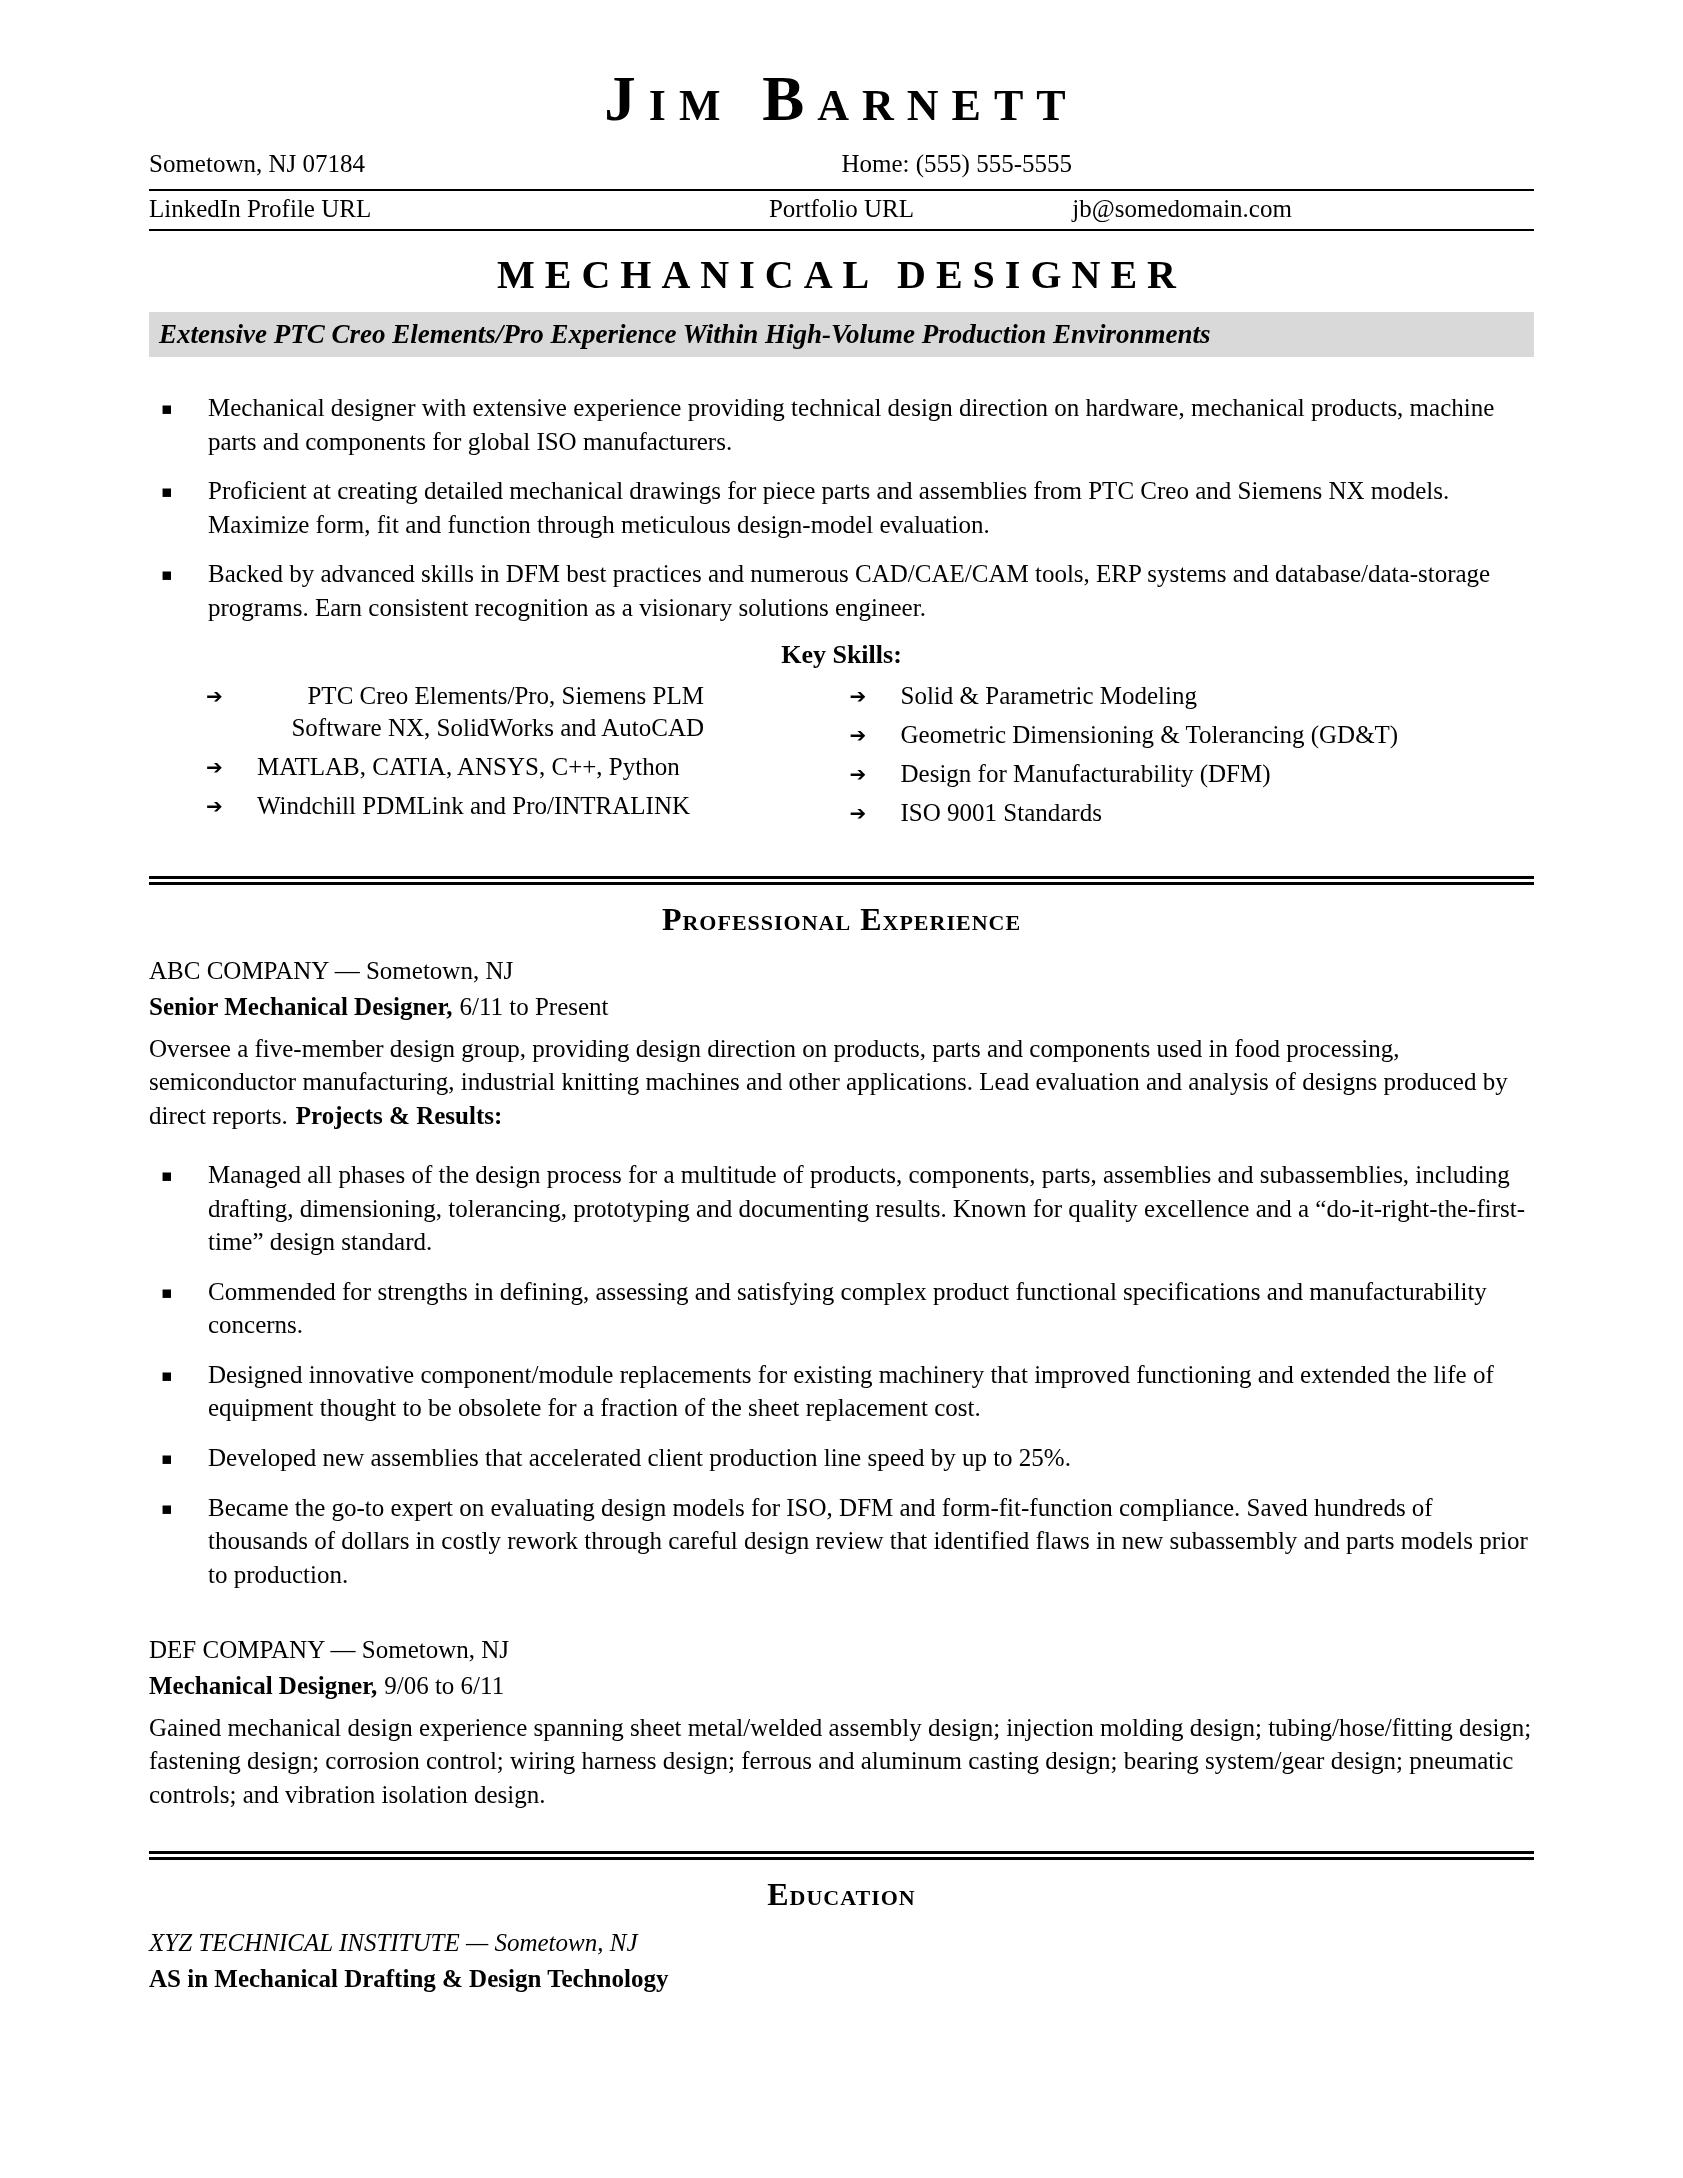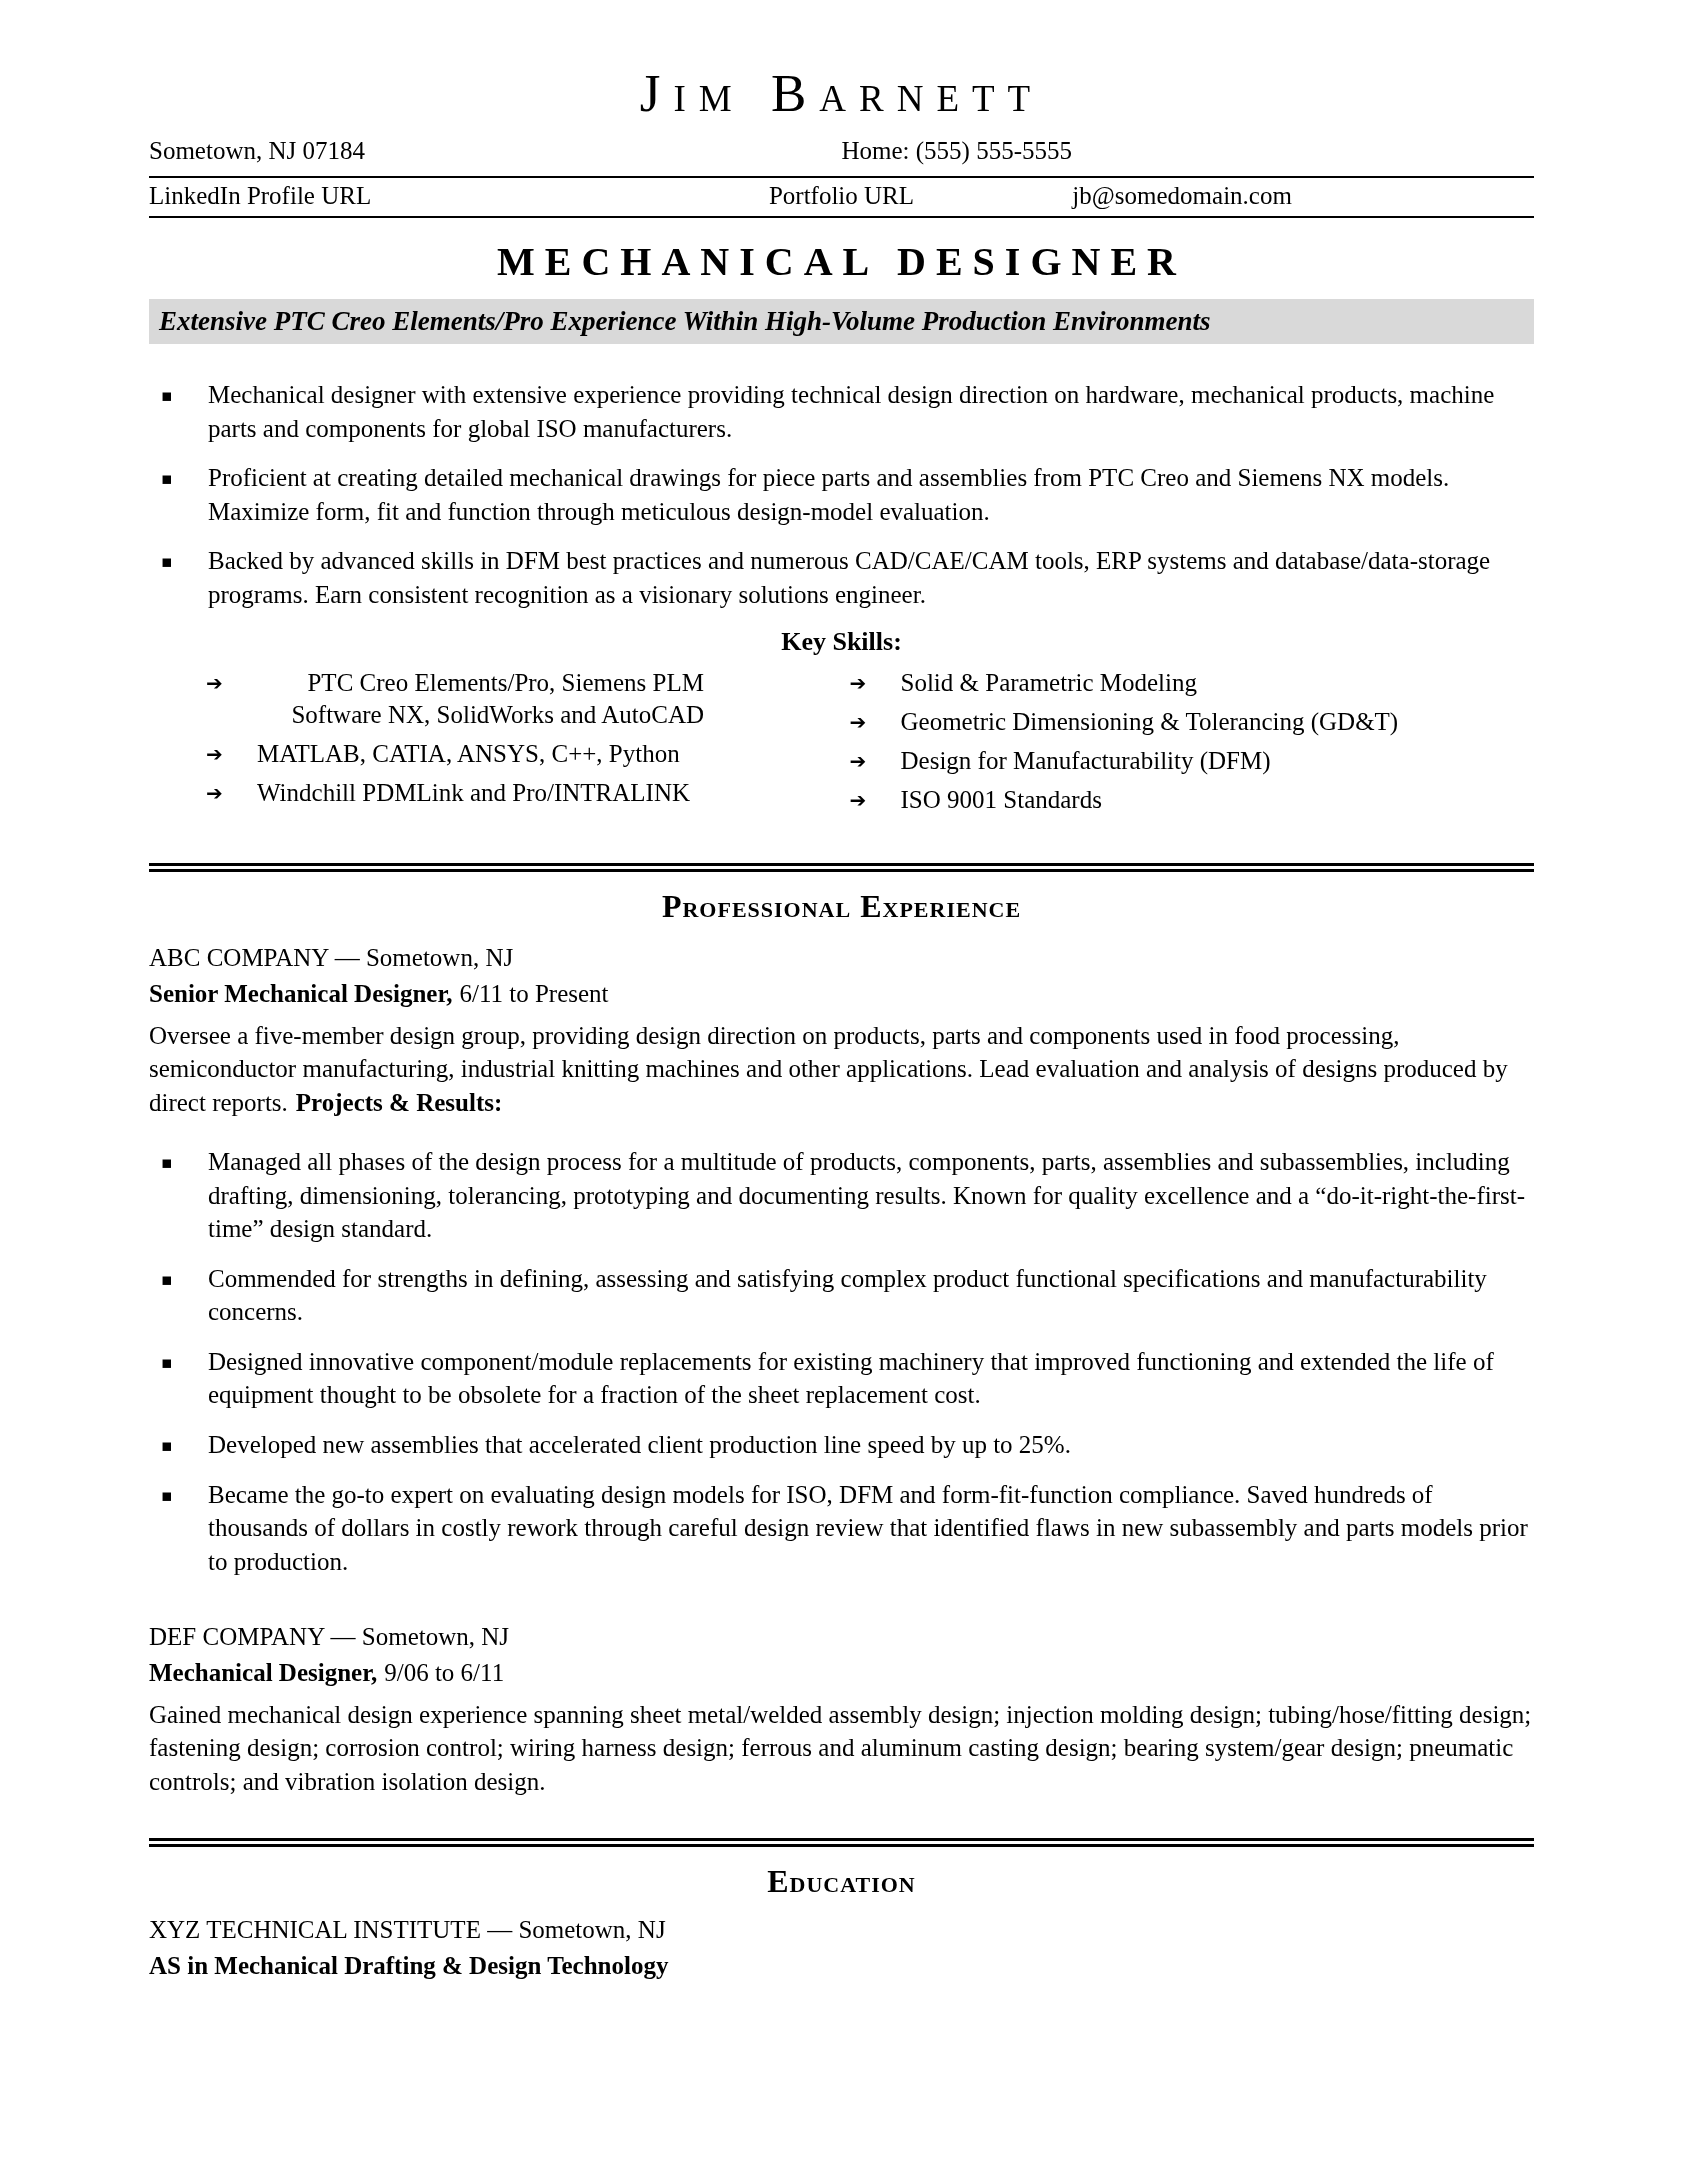--- a/index.html
+++ b/index.html
@@ -8,22 +8,22 @@
     width: 1683px; height: 2178px; overflow: hidden;
     font-family: "Liberation Serif", serif;
     color: #000000;
   }
   .page { padding: 63px 149px 0 149px; }
 
   
   .name {
     text-align: center;
     font-variant: small-caps;
-    font-weight: 400;
-    font-size: 53px;
+    font-weight: 700;
+    font-size: 63px;
     letter-spacing: 13px;
     margin-bottom: 14px;
   }
   .contact-row { display: flex; font-size: 25px; }
   .contact-row .c { flex: 1; }
   .c-center { text-align: center; }
   .c-right { text-align: left; }
   .row1 { padding-bottom: 11px; border-bottom: 2px solid #000; }
   .row2 { padding: 4px 0 6px 0; border-bottom: 2px solid #000; }
 
@@ -96,21 +96,21 @@
   .job2 { margin-top: 42px; }
   .company { font-size: 25px; line-height: 1.35; }
   .role-line { font-size: 25px; line-height: 1.35; margin-top: 2px; }
   .role { font-weight: 700; }
   .dates { margin-left: 7px; }
   .para { font-size: 25px; line-height: 1.34; margin-top: 8px; }
   .para .em { font-weight: 700; margin-left: 8px; }
   .job-bullets { margin-top: 26px; }
 
   
-  .school { font-size: 25px; margin-top: 16px; }
+  .school { font-size: 25px; margin-top: 16px; font-style: italic; }
   .degree { font-size: 25px; font-weight: 700; margin-top: 8px; }
 </style>
 </head>
 <body>
 
 <div class="page">
 
   <h1 class="name">Jim Barnett</h1>
 
   <div class="contact-row row1">

